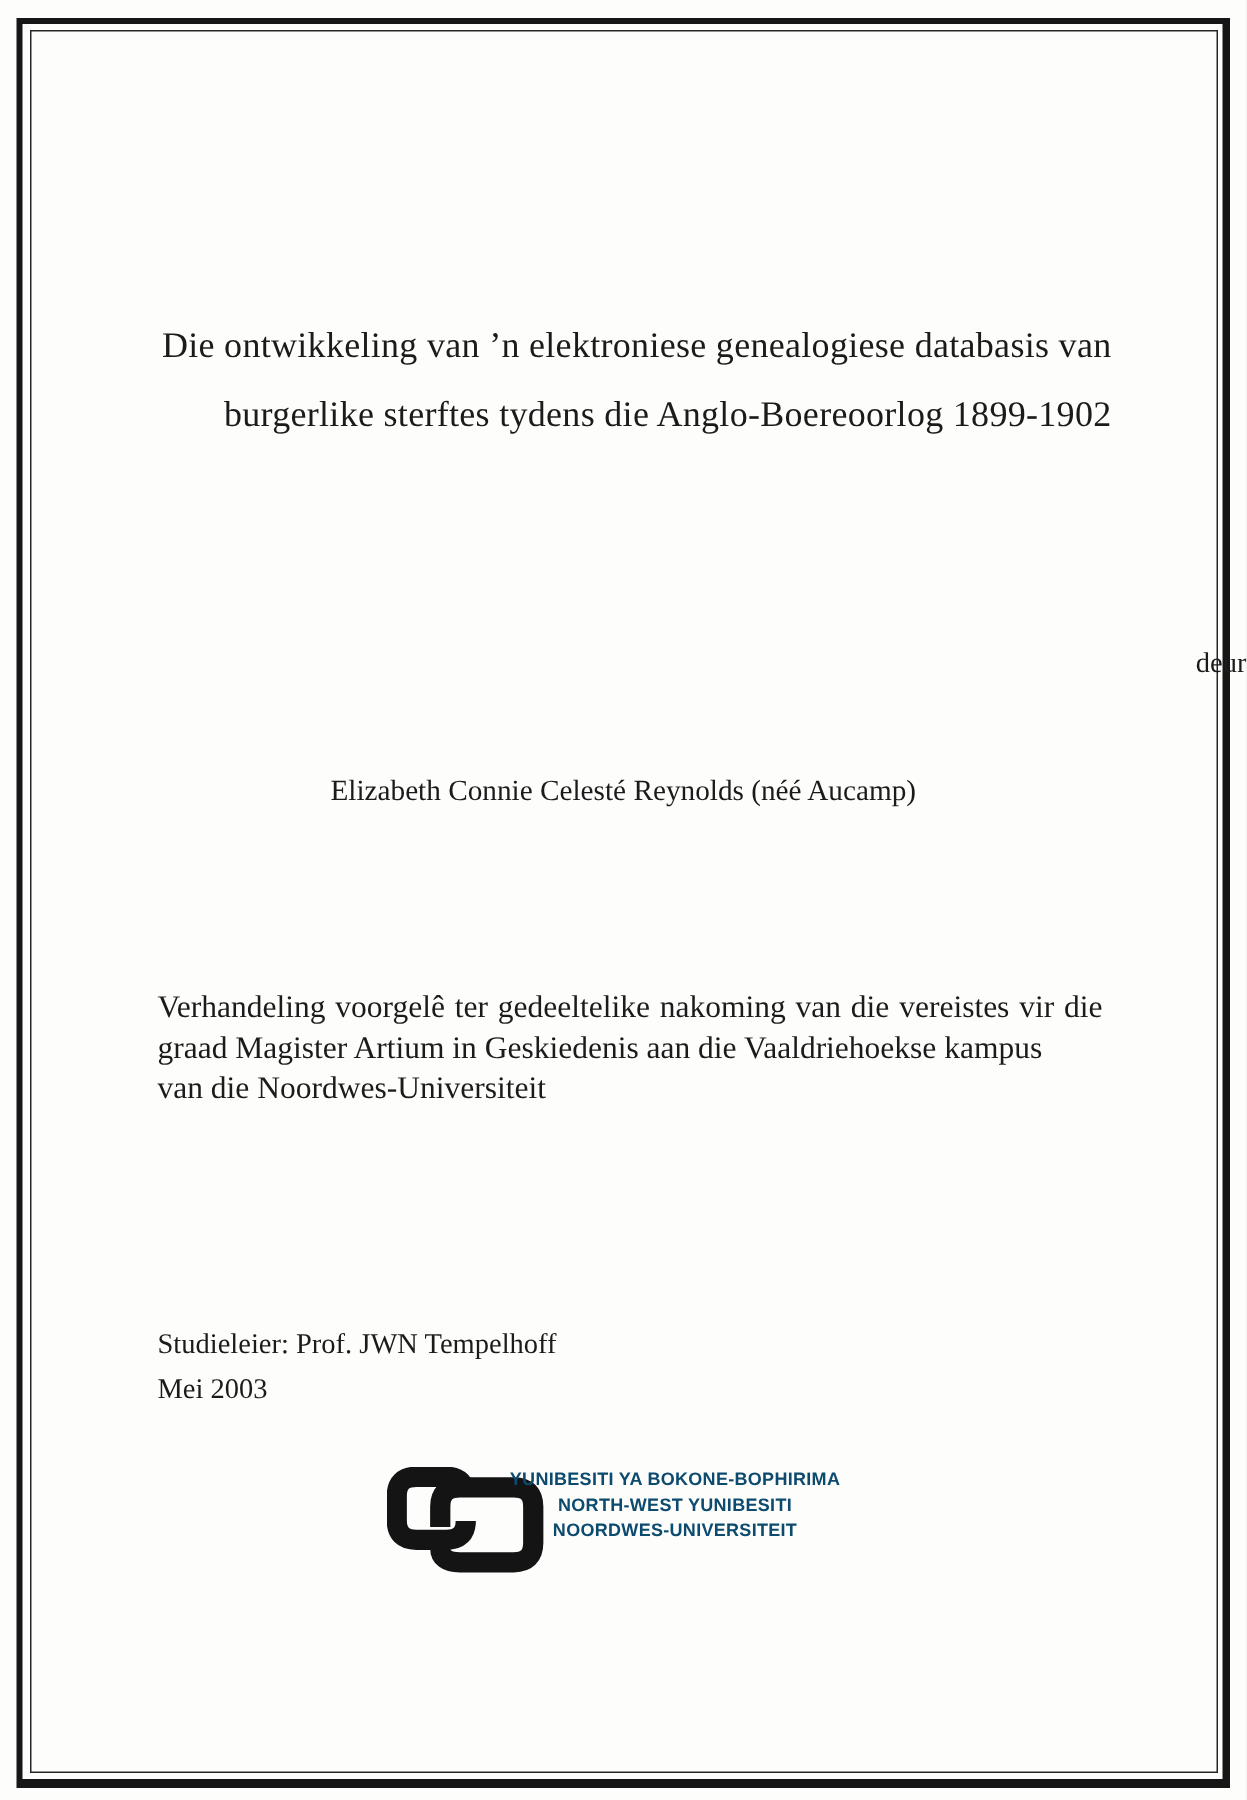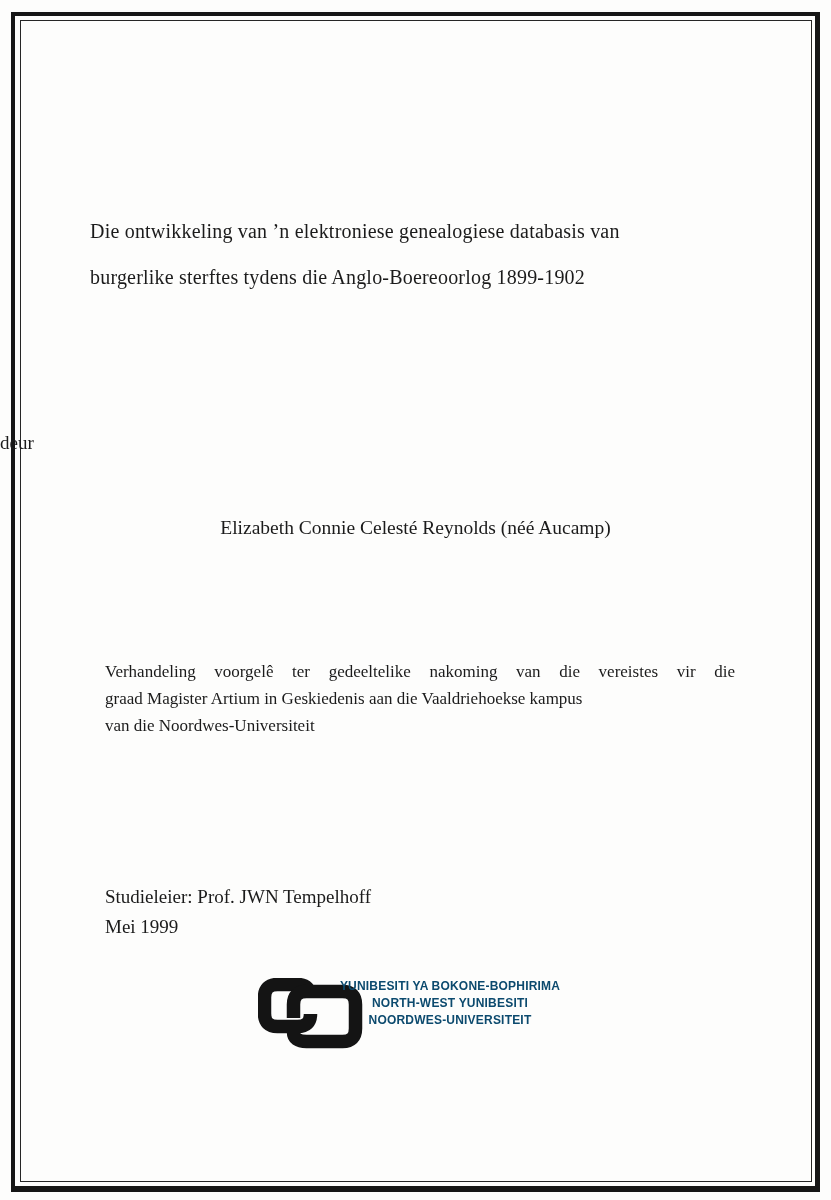--- a/index.html
+++ b/index.html
@@ -21,37 +21,37 @@
     pointer-events:none;
   }
   .frame-inner{
     position:absolute;
     left:20px;top:20px;right:19px;bottom:18px;
     border:1.5px solid #262626;
     pointer-events:none;
   }
   .thesis-title{
     position:absolute;left:90px;right:90px;top:208px;
-    text-align:left;
-    font-size:20px;line-height:46px;
+    text-align:right;
+    font-size:24px;line-height:46px;
     letter-spacing:0.2px;
   }
   .byline{
     position:absolute;left:0;right:0;top:430px;
-    text-align:left;
+    text-align:right;
     font-size:19px;line-height:26px;
   }
   .author{
     position:absolute;left:0;right:0;top:514px;
     text-align:center;
     font-size:19.5px;line-height:28px;
   }
   .submission{
     position:absolute;left:105px;width:630px;top:658px;
-    font-size:17px;line-height:27px;
+    font-size:21px;line-height:27px;
     text-align:left;
   }
   .submission .just{
     text-align:justify;
     text-align-last:justify;
     white-space:normal;
   }
   .submission .degree{}
   .supervisor-block{
     position:absolute;left:105px;top:882px;
@@ -92,21 +92,21 @@
   <div class="author">Elizabeth Connie Celesté Reynolds (néé Aucamp)</div>
 
   <div class="submission">
     <div class="just">Verhandeling voorgelê ter gedeeltelike nakoming van die vereistes vir die</div>
     <div><span>graad </span><span class="degree">Magister Artium</span><span> in Geskiedenis aan die Vaaldriehoekse kampus</span></div>
     <div>van die Noordwes-Universiteit</div>
   </div>
 
   <div class="supervisor-block">
     <div>Studieleier: Prof. JWN Tempelhoff</div>
-    <div>Mei 1999</div>
+    <div>Mei 2003</div>
   </div>
 
   <div class="logo">
     <svg class="logo-mark" width="105" height="72" viewBox="0 0 105 72" aria-hidden="true">
 
       <path d="M 52.5 20 Q 52.5 6.5 39.5 6.5 L 19.5 6.5 Q 6.5 6.5 6.5 19.5 L 6.5 35.5 Q 6.5 48.5 19.5 48.5 L 39.5 48.5 Q 52.5 48.5 52.5 36" fill="none" stroke="#141414" stroke-width="13.5" stroke-linecap="butt"></path>
 
       <path d="M 35.5 40 L 35.5 26.5 Q 35.5 13.5 48.5 13.5 L 84.5 13.5 Q 97.5 13.5 97.5 26.5 L 97.5 50.5 Q 97.5 63.5 84.5 63.5 L 48.5 63.5 Q 35.5 63.5 35.5 54" fill="none" stroke="#141414" stroke-width="13.5" stroke-linecap="butt"></path>
     </svg>
     <div class="logo-text">

